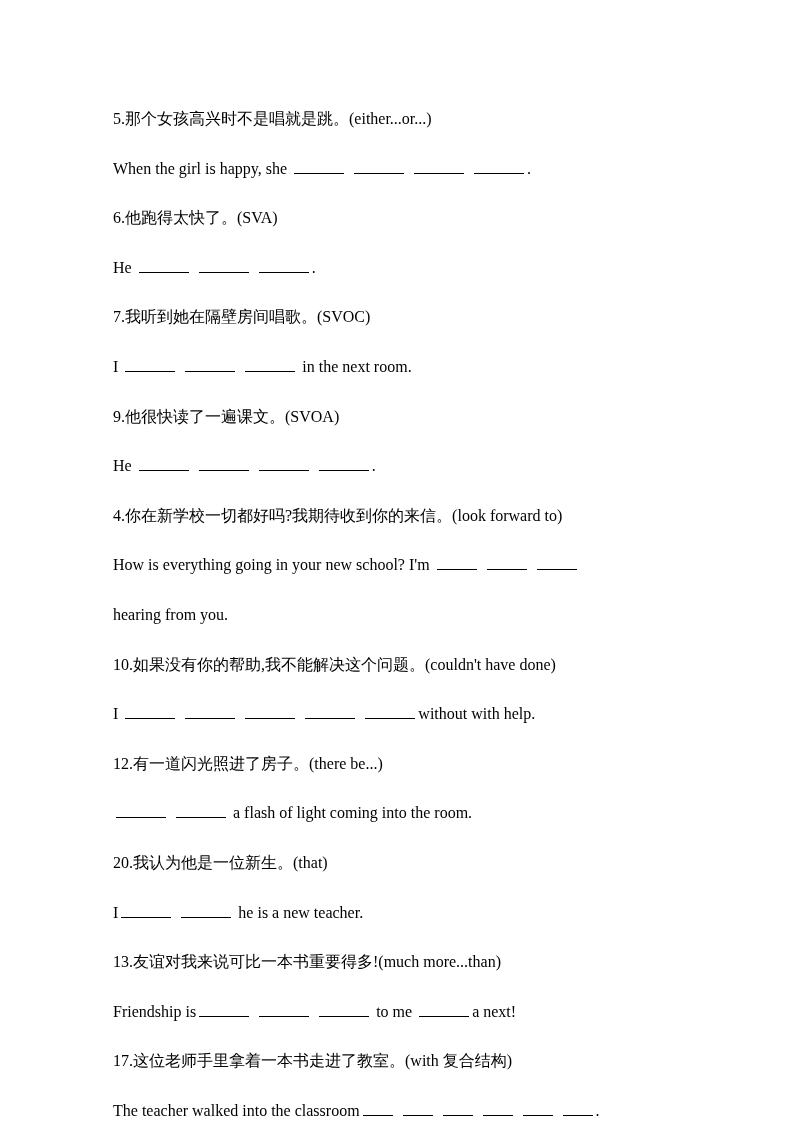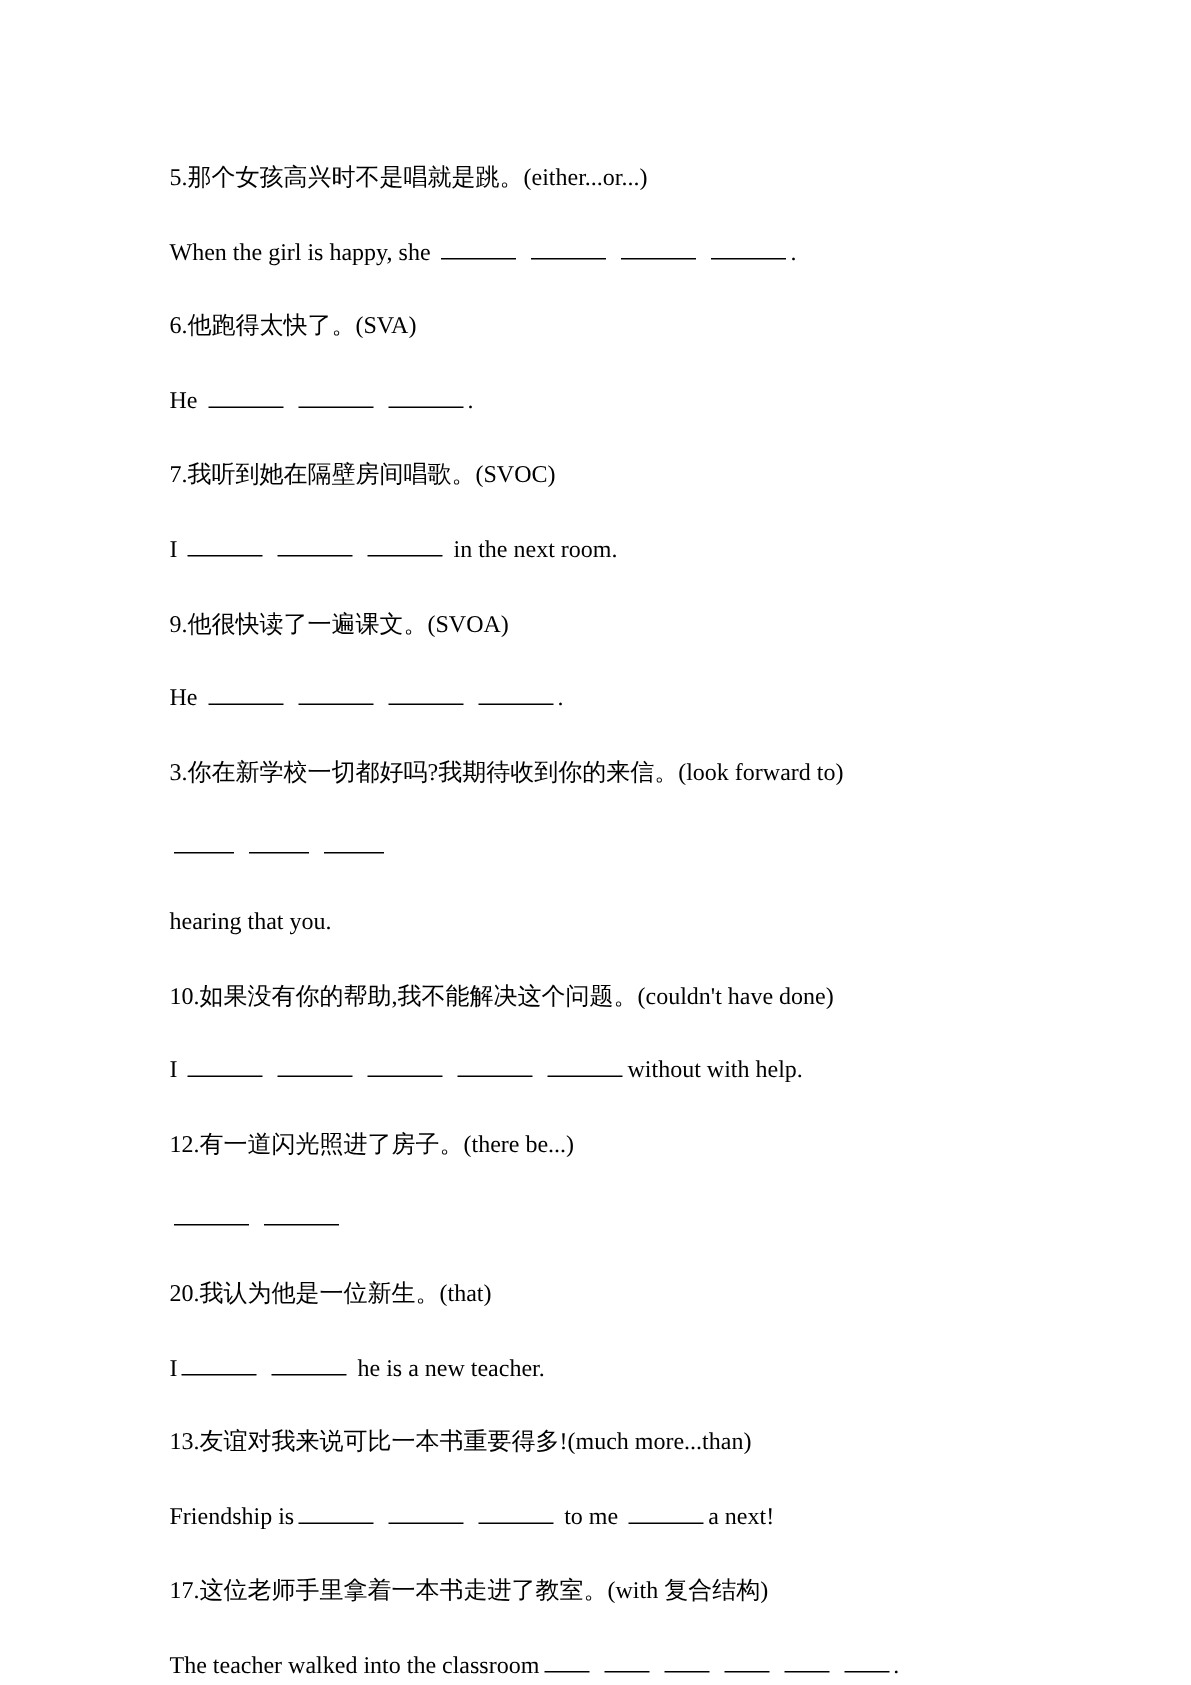--- a/index.html
+++ b/index.html
@@ -47,34 +47,34 @@
 <div class="line">7.我听到她在隔壁房间唱歌。(SVOC)</div>
 <div class="line">
   <span>I </span><span class="blank w50"></span> <span class="blank w50"></span> <span class="blank w50"></span><span> in the next room.</span>
 </div>
 
 <div class="line">9.他很快读了一遍课文。(SVOA)</div>
 <div class="line">
   <span>He </span><span class="blank w50"></span> <span class="blank w50"></span> <span class="blank w50"></span> <span class="blank w50"></span><span>.</span>
 </div>
 
-<div class="line">3.你在新学校一切都好吗?我期待收到你的来信。(look forward to)</div>
+<div class="line">4.你在新学校一切都好吗?我期待收到你的来信。(look forward to)</div>
 <div class="line">
-  <span class="blank w40"></span> <span class="blank w40"></span> <span class="blank w40"></span>
+  <span>How is everything going in your new school? I'm </span><span class="blank w40"></span> <span class="blank w40"></span> <span class="blank w40"></span>
 </div>
-<div class="line">hearing that you.</div>
+<div class="line">hearing from you.</div>
 
 <div class="line">10.如果没有你的帮助,我不能解决这个问题。(couldn't have done)</div>
 <div class="line">
   <span>I </span><span class="blank w50"></span> <span class="blank w50"></span> <span class="blank w50"></span> <span class="blank w50"></span> <span class="blank w50"></span><span>without with help.</span>
 </div>
 
 <div class="line">12.有一道闪光照进了房子。(there be...)</div>
 <div class="line">
-  <span class="blank w50"></span> <span class="blank w50"></span>
+  <span class="blank w50"></span> <span class="blank w50"></span><span> a flash of light coming into the room.</span>
 </div>
 
 <div class="line">20.我认为他是一位新生。(that)</div>
 <div class="line">
   <span>I</span><span class="blank w50"></span> <span class="blank w50"></span><span> he is a new teacher.</span>
 </div>
 
 <div class="line">13.友谊对我来说可比一本书重要得多!(much more...than)</div>
 <div class="line">
   <span>Friendship is</span><span class="blank w50"></span> <span class="blank w50"></span> <span class="blank w50"></span><span> to me </span><span class="blank w50"></span><span>a next!</span>

